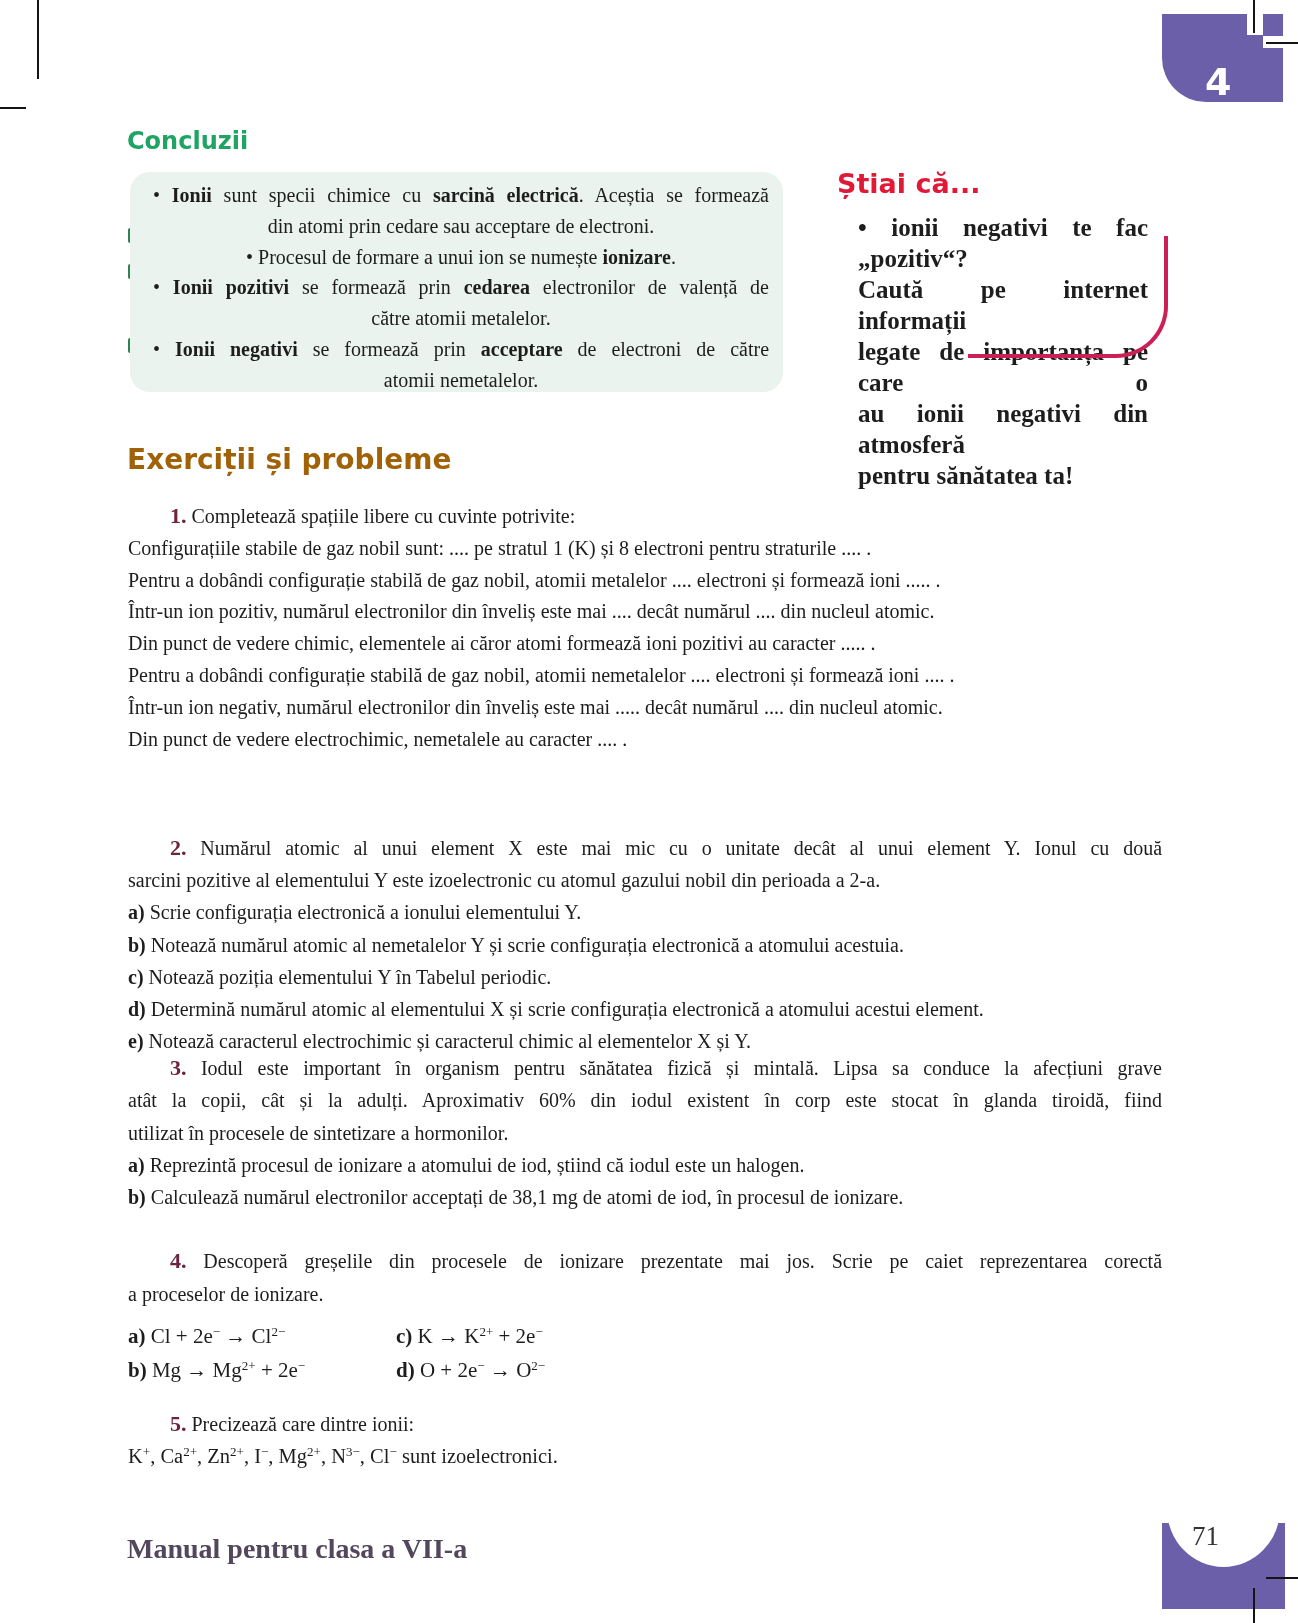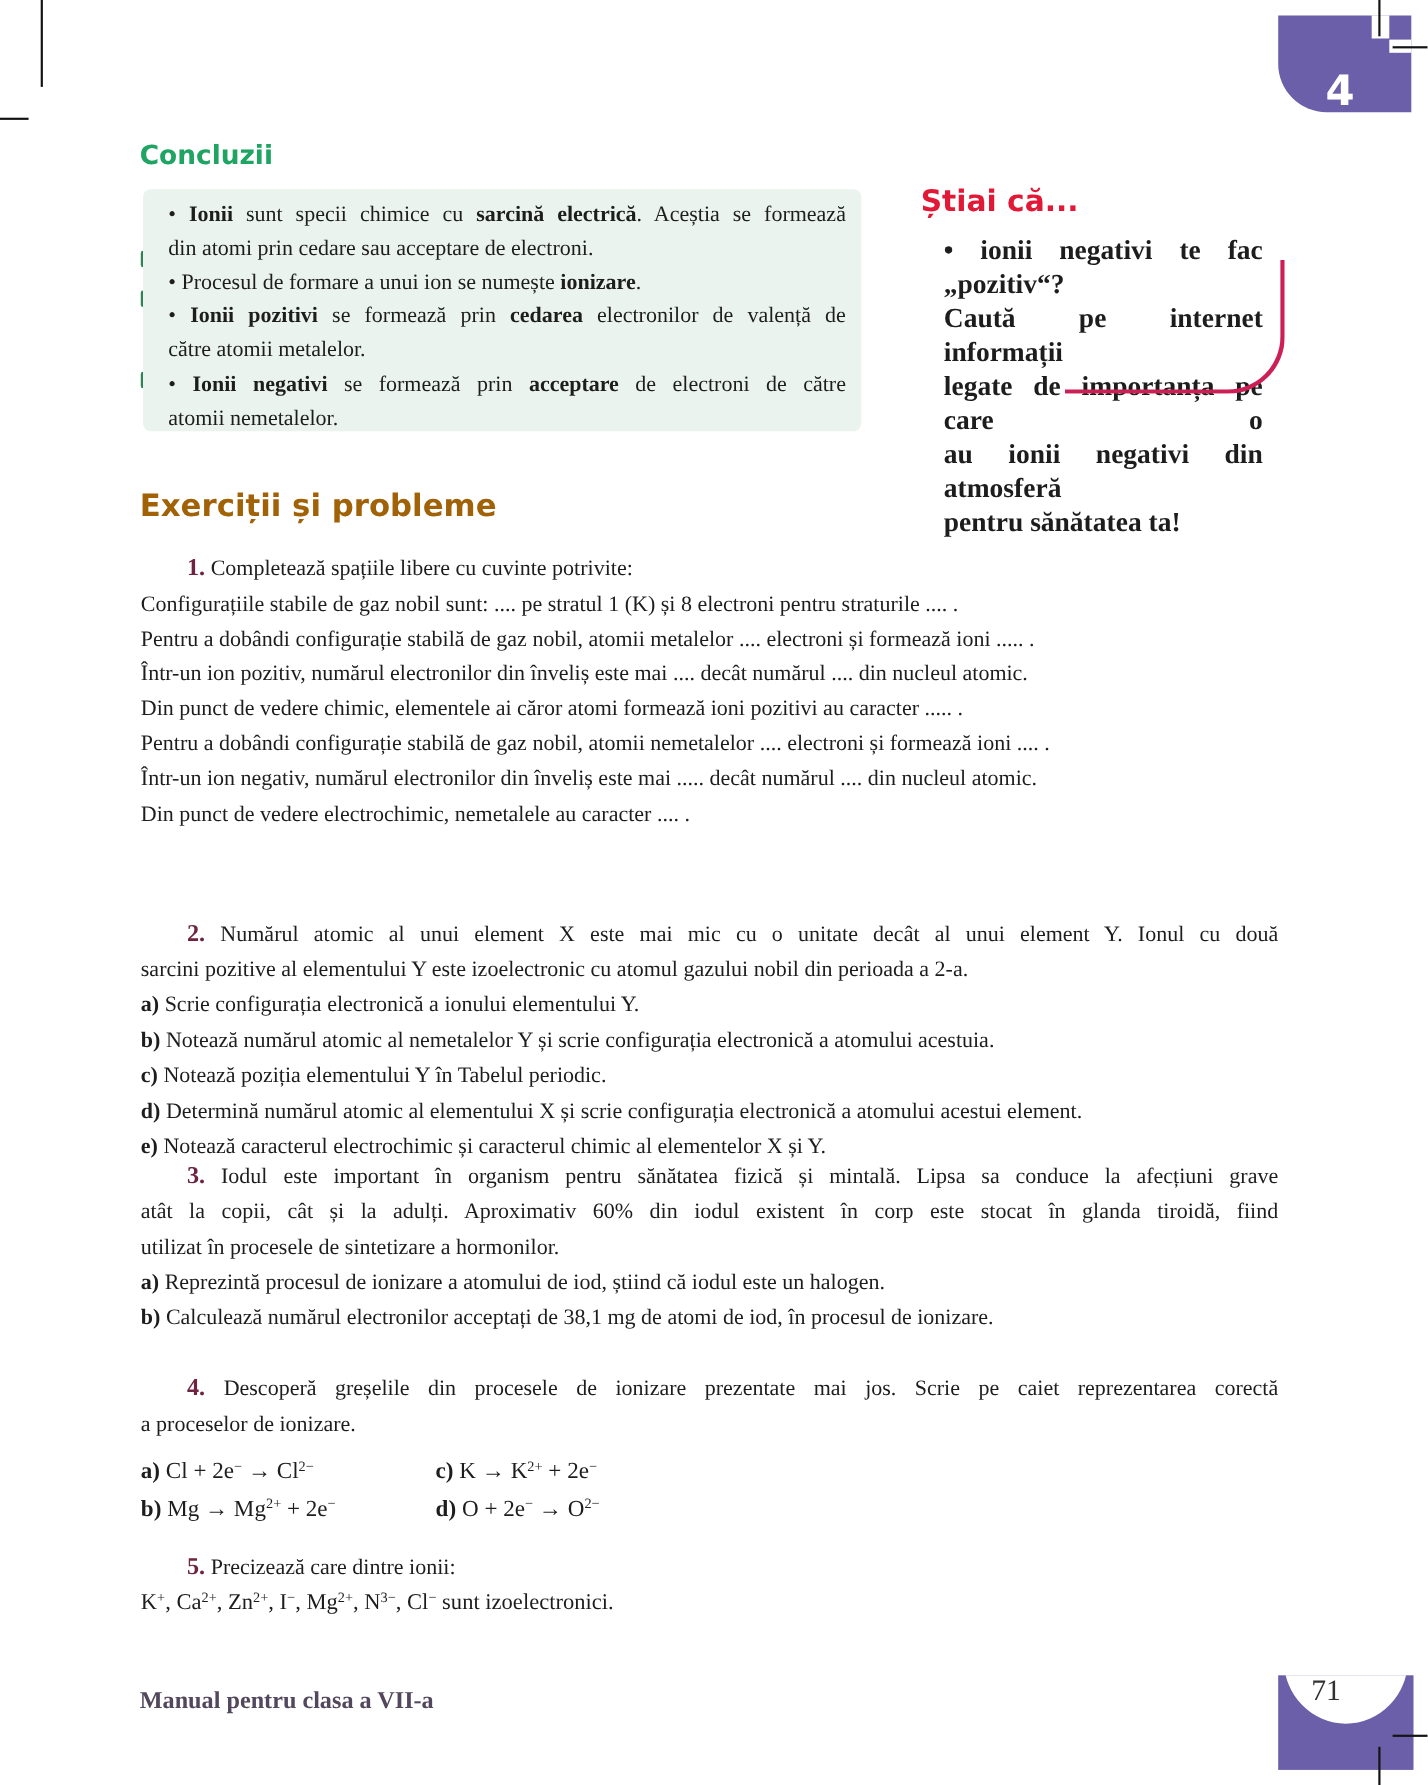--- a/index.html
+++ b/index.html
@@ -14,22 +14,22 @@
   .unit-num{position:absolute;left:43px;top:46px;color:#ffffff;
             font-family:"DejaVu Sans","Liberation Sans",sans-serif;font-weight:700;font-size:38px;}
   
   .h-green,.h-red,.h-purple{position:absolute;margin:0;
         font-family:"DejaVu Sans","Liberation Sans",sans-serif;font-weight:700;}
   .h-green{left:127px;top:127px;font-size:24px;color:#1fa463;}
   .h-red{left:837px;top:168px;font-size:27px;color:#e11937;}
   .h-purple{left:127px;top:443px;font-size:28px;color:#a16207;}
   
   .green-box{position:absolute;left:130px;top:172px;width:653px;height:220px;box-sizing:border-box;
-             background:#eaf3ee;border-radius:7px;padding:8px 14px 0 23px;}
-  .green-box p{margin:0;font-size:20px;line-height:30.8px;}
+             background:#eaf3ee;border-radius:20px;padding:8px 14px 0 23px;}
+  .green-box p{margin:0;font-size:20px;line-height:30.8px;text-align:center;}
   .tick{position:absolute;width:5px;height:15px;background:#2f8256;border-radius:2px;}
   
   .stiai-text{position:absolute;left:858px;top:212px;width:290px;font-size:25px;line-height:31px;font-weight:bold;}
   .stiai-text p{margin:0;}
   .bracket{position:absolute;left:968px;top:236px;width:196px;height:118px;
            border-right:4px solid #cb1f56;border-bottom:4px solid #cb1f56;
            border-bottom-right-radius:52px;}
   
   .ex{position:absolute;left:128px;width:1034px;font-size:20px;}
   .ex p{margin:0;}
@@ -44,21 +44,21 @@
   #ex3{top:1052px;line-height:32.3px;}
   #ex4{top:1244px;line-height:33px;}
   #ex5{top:1408px;line-height:32px;}
   .eq-rows{margin-top:8px;line-height:34px;font-size:21px;}
   .eq-row{margin-left:42px;}
   .eq-cell1{display:inline-block;width:268px;}
   sup{font-size:13px;line-height:0;position:relative;top:-7px;vertical-align:baseline;}
   .b{font-weight:700;}
   .ions-line{font-size:20.5px;}
   
-  .footer-text{position:absolute;left:127px;top:1533px;font-weight:700;font-size:22px;color:#52475d;}
+  .footer-text{position:absolute;left:127px;top:1533px;font-weight:700;font-size:28px;color:#52475d;}
   .tab-bottom{position:absolute;left:1162px;top:1523px;width:123px;height:86px;background:#6a5fa8;overflow:hidden;}
   .scoop{position:absolute;left:5px;top:-73px;width:113px;height:117px;border-radius:50%;background:#ffffff;}
   .page-num{position:absolute;left:30px;top:-2px;z-index:2;font-size:27px;color:#333333;}
 </style>
 </head>
 <body>
 
 <div class="page">
 
   <div class="cmark" style="left:37px;top:0;width:2px;height:79px;"></div>

